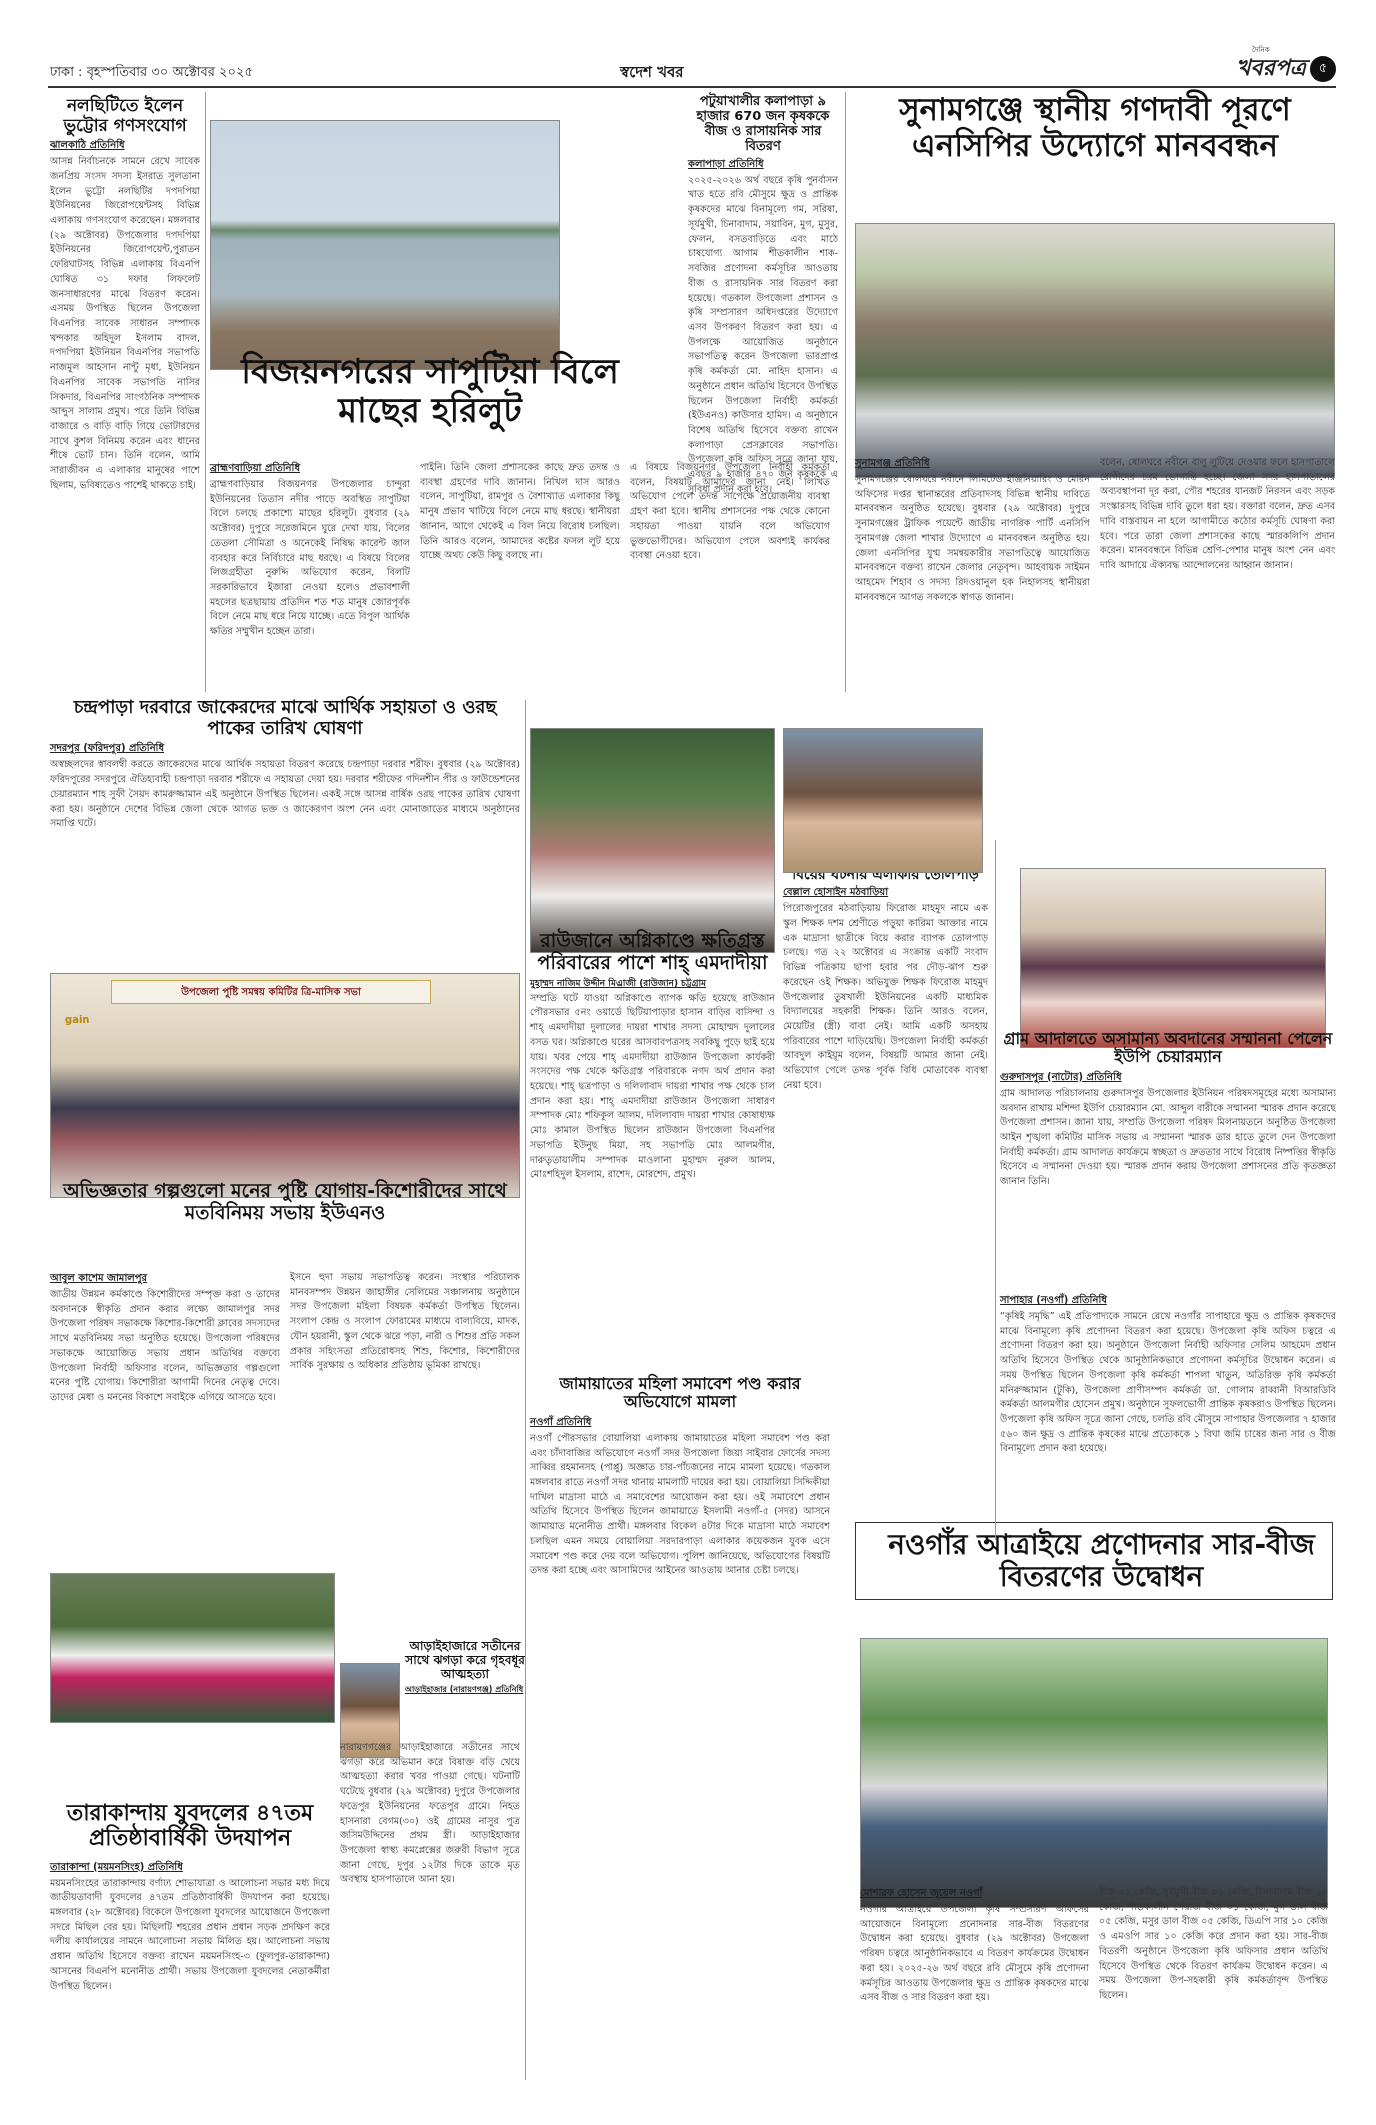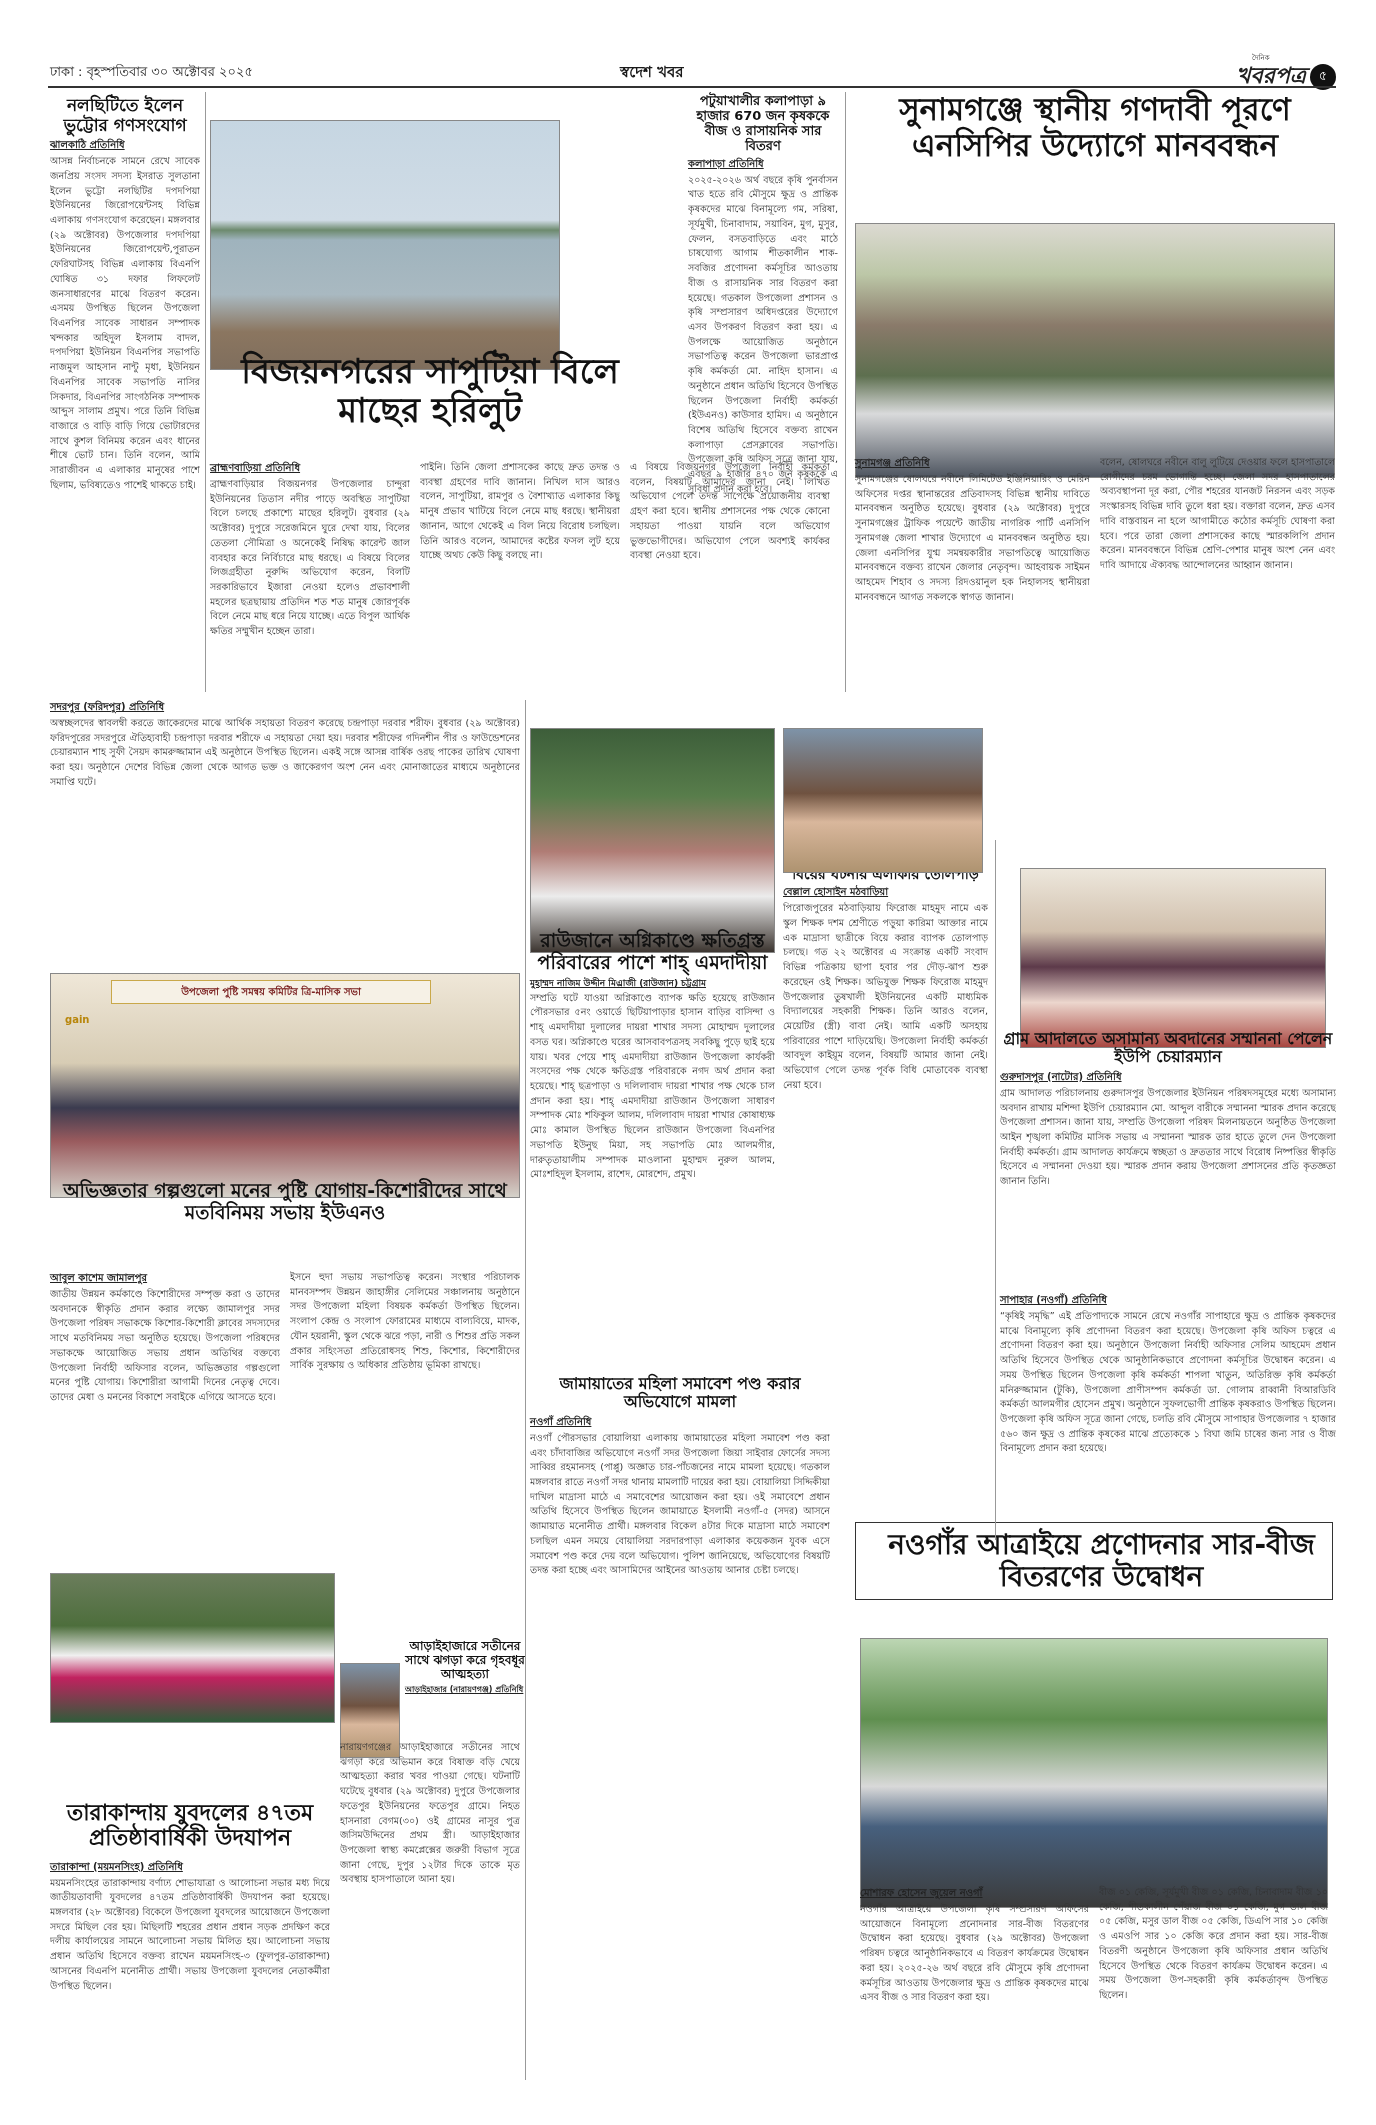--- a/index.html
+++ b/index.html
@@ -1,21 +1,21 @@
 <!DOCTYPE html>
 <html><head>
 <meta charset="utf-8">
 <style>
   * { box-sizing: border-box; margin: 0; padding: 0; }
   html, body { width: 1376px; height: 2125px; background: #ffffff; overflow: hidden; }
   body { font-family: "DejaVu Sans", sans-serif; color: #1a1a1a; position: relative; }
   .abs { position: absolute; }
   .hdr-left { left: 50px; top: 62px; font-size: 13px; }
   .hdr-center { left: 620px; top: 60px; font-size: 15px; font-weight: bold; }
-  .hdr-logo { right: 40px; top: 50px; display: flex; align-items: center; gap: 4px; margin-top: 8px; }
+  .hdr-logo { right: 40px; top: 50px; display: flex; align-items: center; gap: 4px; }
   .logo-text { font-size: 22px; font-weight: bold; font-style: italic; color: #222; }
   .logo-badge { width: 26px; height: 26px; border-radius: 50%; background: #111; color: #fff; font-size: 13px; display: flex; align-items: center; justify-content: center; }
   .hdr-rule { left: 48px; right: 40px; top: 86px; height: 2px; background: #333; }
   .headline { font-weight: bold; text-align: center; line-height: 1.15; color: #111; }
   .byline { font-size: 10px; font-weight: bold; text-decoration: underline; color: #222; }
   .body-text { font-size: 9.5px; line-height: 1.55; color: #333; text-align: justify; overflow: hidden; }
   .photo { overflow: hidden; border: 1px solid #888; margin-top: 28px; }
   .photo-lake { background: linear-gradient(180deg, #c6d6e2 0%, #d0dce6 40%, #6d8a6e 44%, #9fb3bd 48%, #a9b9c1 70%, #8b7660 85%, #7f6e5d 100%); }
   .photo-rally { background: linear-gradient(180deg, #dcdad2 0%, #bcc7a7 20%, #8a7a6a 40%, #5d6f4f 60%, #d9dadb 75%, #4e5560 100%); }
   .photo-office { background: linear-gradient(180deg, #efe7d8 0%, #d7ccb4 40%, #3b3b4f 60%, #9a5b5e 75%, #d5d2ca 100%); }
@@ -72,20 +72,21 @@
 <div class="abs photo photo-rally" style="left:855px;top:195px;width:480px;height:255px;"></div>
 <div class="abs" style="left:855px;top:455px;width:480px;display:flex;gap:10px;">
   <div style="width:235px;">
     <div class="byline">সুনামগঞ্জ প্রতিনিধি</div>
     <div class="body-text" style="height:230px;">সুনামগঞ্জের ষোলঘরে নবীনে লিমিটেড ইঞ্জিনিয়ারিং ও মেরিন অফিসের দপ্তর স্থানান্তরের প্রতিবাদসহ বিভিন্ন স্থানীয় দাবিতে মানববন্ধন অনুষ্ঠিত হয়েছে। বুধবার (২৯ অক্টোবর) দুপুরে সুনামগঞ্জের ট্রাফিক পয়েন্টে জাতীয় নাগরিক পার্টি এনসিপি সুনামগঞ্জ জেলা শাখার উদ্যোগে এ মানববন্ধন অনুষ্ঠিত হয়। জেলা এনসিপির যুগ্ম সমন্বয়কারীর সভাপতিত্বে আয়োজিত মানববন্ধনে বক্তব্য রাখেন জেলার নেতৃবৃন্দ। আহবায়ক সাইমন আহমেদ শিহাব ও সদস্য রিদওয়ানুল হক নিহালসহ স্থানীয়রা মানববন্ধনে আগত সকলকে স্বাগত জানান।</div>
   </div>
   <div class="body-text" style="width:235px;height:245px;">বলেন, ষোলঘরে নবীনে বালু লুটিয়ে দেওয়ার ফলে হাসপাতালে রোগীদের চরম ভোগান্তি হচ্ছে। জেলা সদর হাসপাতালের অব্যবস্থাপনা দূর করা, পৌর শহরের যানজট নিরসন এবং সড়ক সংস্কারসহ বিভিন্ন দাবি তুলে ধরা হয়। বক্তারা বলেন, দ্রুত এসব দাবি বাস্তবায়ন না হলে আগামীতে কঠোর কর্মসূচি ঘোষণা করা হবে। পরে তারা জেলা প্রশাসকের কাছে স্মারকলিপি প্রদান করেন। মানববন্ধনে বিভিন্ন শ্রেণি-পেশার মানুষ অংশ নেন এবং দাবি আদায়ে ঐক্যবদ্ধ আন্দোলনের আহ্বান জানান।</div>
 </div>
 
 <div class="abs" style="left:50px;top:697px;width:470px;">
+  <div class="headline" style="font-size:18px;">চন্দ্রপাড়া দরবারে জাকেরদের মাঝে আর্থিক সহায়তা ও ওরছ পাকের তারিখ ঘোষণা</div>
   <div class="byline" style="margin-top:2px;">সদরপুর (ফরিদপুর) প্রতিনিধি</div>
   <div class="body-text" style="height:100px;">অস্বচ্ছলদের স্বাবলম্বী করতে জাকেরদের মাঝে আর্থিক সহায়তা বিতরণ করেছে চন্দ্রপাড়া দরবার শরীফ। বুধবার (২৯ অক্টোবর) ফরিদপুরের সদরপুরে ঐতিহ্যবাহী চন্দ্রপাড়া দরবার শরীফে এ সহায়তা দেয়া হয়। দরবার শরীফের গদিনশীন পীর ও ফাউন্ডেশনের চেয়ারম্যান শাহ সুফী সৈয়দ কামরুজ্জামান এই অনুষ্ঠানে উপস্থিত ছিলেন। একই সঙ্গে আসন্ন বার্ষিক ওরছ পাকের তারিখ ঘোষণা করা হয়। অনুষ্ঠানে দেশের বিভিন্ন জেলা থেকে আগত ভক্ত ও জাকেরগণ অংশ নেন এবং মোনাজাতের মাধ্যমে অনুষ্ঠানের সমাপ্তি ঘটে।</div>
 </div>
 
 <div class="abs photo photo-group" style="left:530px;top:700px;width:245px;height:225px;"></div>
 
 <div class="abs" style="left:783px;top:850px;width:205px;">
   <div class="headline" style="font-size:14px;">মঠবাড়িয়ায় শিক্ষক-ছাত্রীর বাল্য বিয়ের ঘটনায় এলাকায় তোলপাড়</div>
   <div class="byline" style="margin-top:2px;">বেল্লাল হোসাইন মঠবাড়িয়া</div>
   <div class="body-text" style="height:600px;">পিরোজপুরের মঠবাড়িয়ায় ফিরোজ মাহমুদ নামে এক স্কুল শিক্ষক দশম শ্রেণীতে পড়ুয়া কারিমা আক্তার নামে এক মাদ্রাসা ছাত্রীকে বিয়ে করার ব্যাপক তোলপাড় চলছে। গত ২২ অক্টোবর এ সংক্রান্ত একটি সংবাদ বিভিন্ন পত্রিকায় ছাপা হবার পর দৌড়-ঝাপ শুরু করেছেন ওই শিক্ষক। অভিযুক্ত শিক্ষক ফিরোজ মাহমুদ উপজেলার তুষখালী ইউনিয়নের একটি মাধ্যমিক বিদ্যালয়ের সহকারী শিক্ষক। তিনি আরও বলেন, মেয়েটির (স্ত্রী) বাবা নেই। আমি একটি অসহায় পরিবারের পাশে দাড়িয়েছি। উপজেলা নির্বাহী কর্মকর্তা আবদুল কাইয়ূম বলেন, বিষয়টি আমার জানা নেই। অভিযোগ পেলে তদন্ত পূর্বক বিধি মোতাবেক ব্যবস্থা নেয়া হবে।</div>

